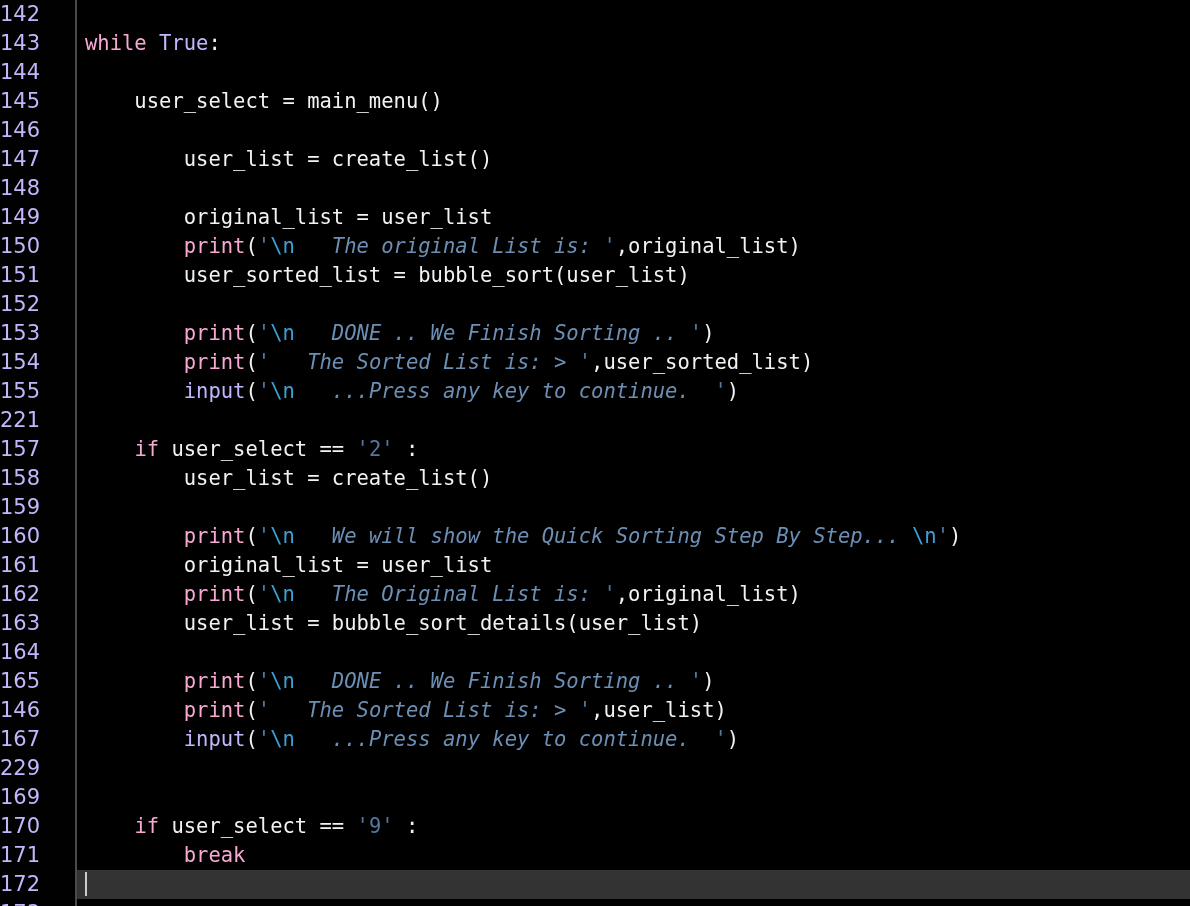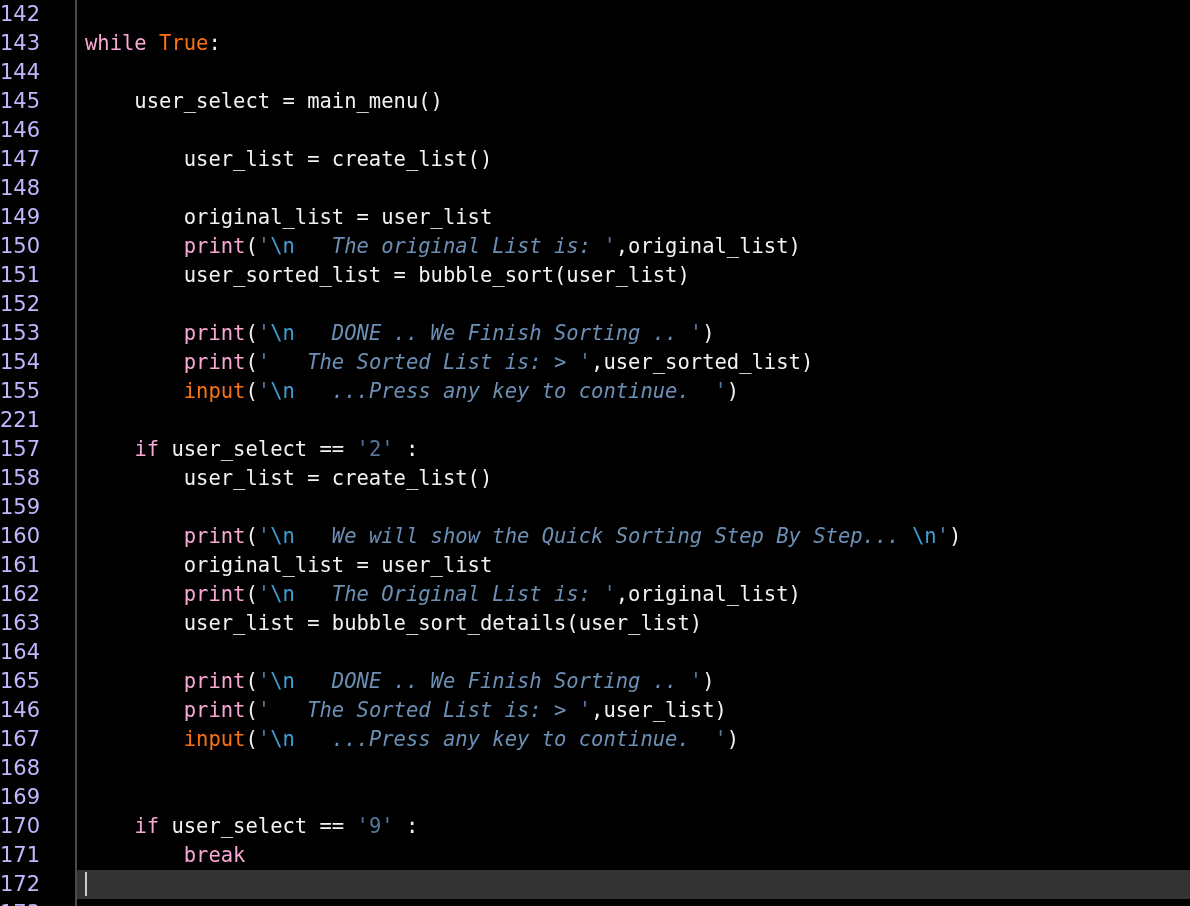--- a/index.html
+++ b/index.html
@@ -83,21 +83,21 @@
     display: inline-block;
     width: 2px;
     height: 24px;
     background: #cccccc;
     vertical-align: -5px;
     margin-right: -2px;
   }
 
   
   .t-kw      { color: #f9a8d4; }  
-  .t-builtin { color: #f97316; margin-top: 23px; }  
+  .t-builtin { color: #c4b5fd; margin-top: 23px; }  
   .t-plain   { color: #f2f2f2; }
   .t-str     { color: #6c8fb5; font-style: italic; }  
   .t-quote   { color: #54789e; }  
   .t-esc     { color: #3e9fd6; }  
   .t-punct   { color: #f2f2f2; }
 </style>
 </head>
 <body>
 
 <div id="editor">
@@ -123,21 +123,21 @@
         <div class="gutter-line">158</div>
         <div class="gutter-line">159</div>
         <div class="gutter-line">160</div>
         <div class="gutter-line">161</div>
         <div class="gutter-line">162</div>
         <div class="gutter-line">163</div>
         <div class="gutter-line">164</div>
         <div class="gutter-line">165</div>
         <div class="gutter-line">146</div>
         <div class="gutter-line">167</div>
-        <div class="gutter-line">168</div>
+        <div class="gutter-line">229</div>
         <div class="gutter-line">169</div>
         <div class="gutter-line">170</div>
         <div class="gutter-line">171</div>
         <div class="gutter-line">172</div>
         <div class="gutter-line">173</div>
       </div>
     <div id="gutter-rule"></div>
   </div>
 
   <div id="code">

